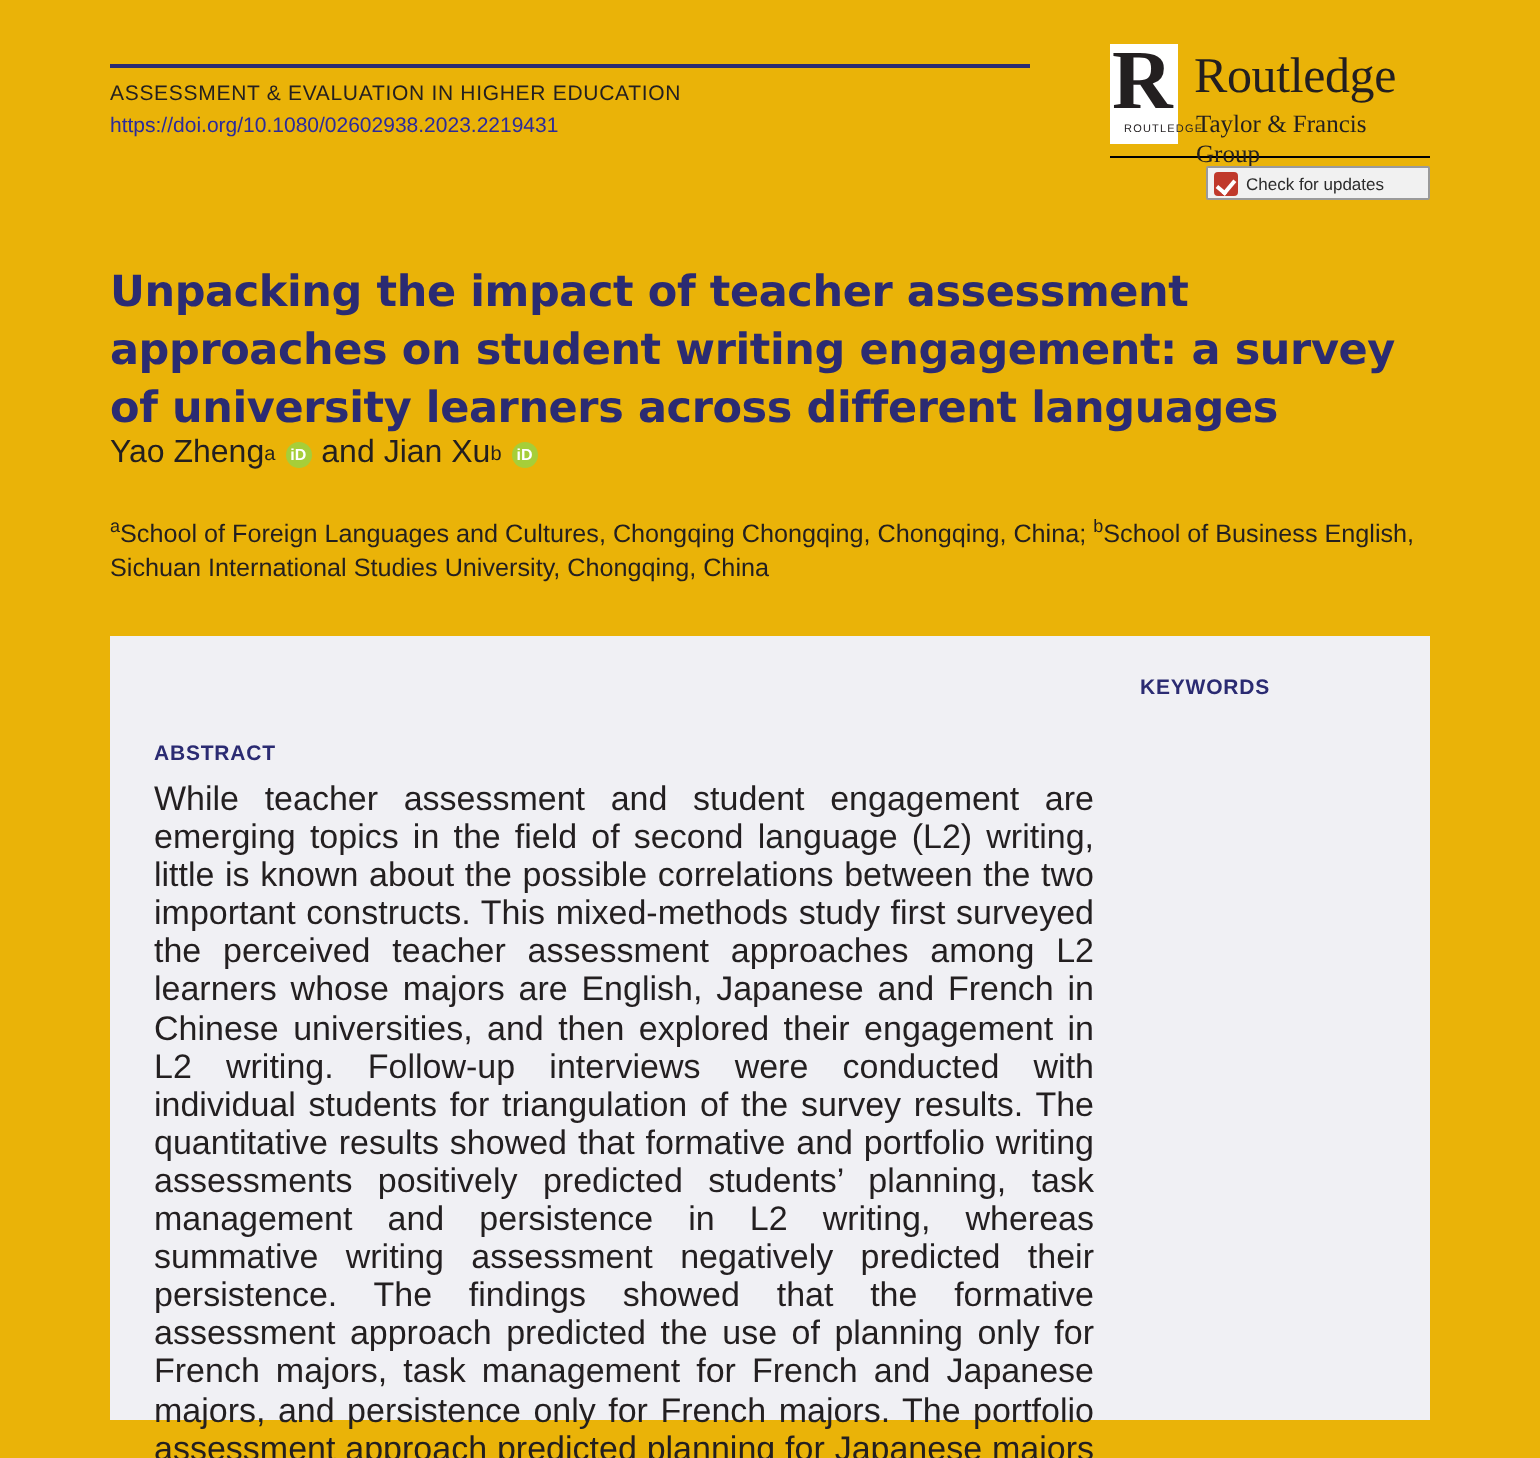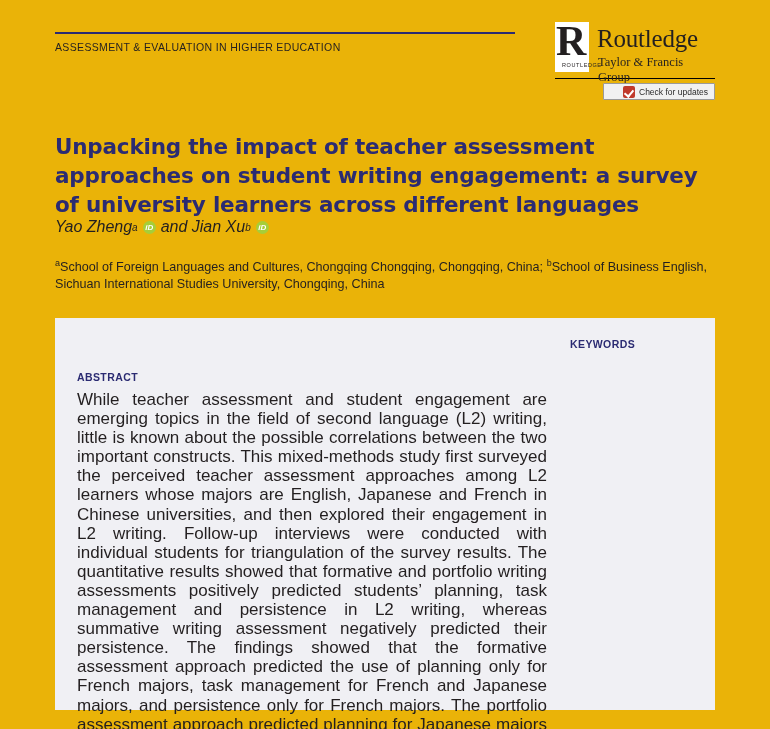--- a/index.html
+++ b/index.html
@@ -112,21 +112,21 @@
     position: absolute;
     right: 55px;
     top: 83px;
     width: 112px;
     height: 17px;
     border: 1px solid #9a9a9a;
     background: #f1f1f1;
     border-radius: 1px;
     display: flex;
     align-items: center;
-    padding-left: 19px;
+    padding-left: 3px;
     box-sizing: border-box;
   }
   .updates-icon {
     width: 12px;
     height: 12px;
     background: #c0392b;
     border-radius: 2px;
     position: relative;
     flex: 0 0 auto;
   }
@@ -167,21 +167,20 @@
     position: absolute;
     left: 55px;
     top: 218px;
     width: 670px;
     font-size: 16px;
     color: #231f20;
     font-family: "Liberation Sans", sans-serif;
     display: flex;
     align-items: center;
     flex-wrap: wrap;
-    font-style: italic;
   }
   .authors .sup {
     font-size: 10px;
     vertical-align: super;
   }
   .orcid {
     display: inline-block;
     width: 13px;
     height: 13px;
     border-radius: 50%;
@@ -279,20 +278,21 @@
   }
 </style>
 </head>
 <body>
 
 <div class="page">
 
   <div class="header">
     <div class="journal-block">
       <div class="journal-title">ASSESSMENT &amp; EVALUATION IN HIGHER EDUCATION</div>
+      <a class="doi-link" href="#">https://doi.org/10.1080/02602938.2023.2219431</a>
     </div>
 
     <div class="logo-block">
       <div class="logo-r-box">
         <span class="logo-r-glyph">R</span>
         <span class="logo-vertical">ROUTLEDGE</span>
       </div>
       <div class="logo-routledge">Routledge</div>
       <div class="logo-tf">Taylor &amp; Francis Group</div>
     </div>

